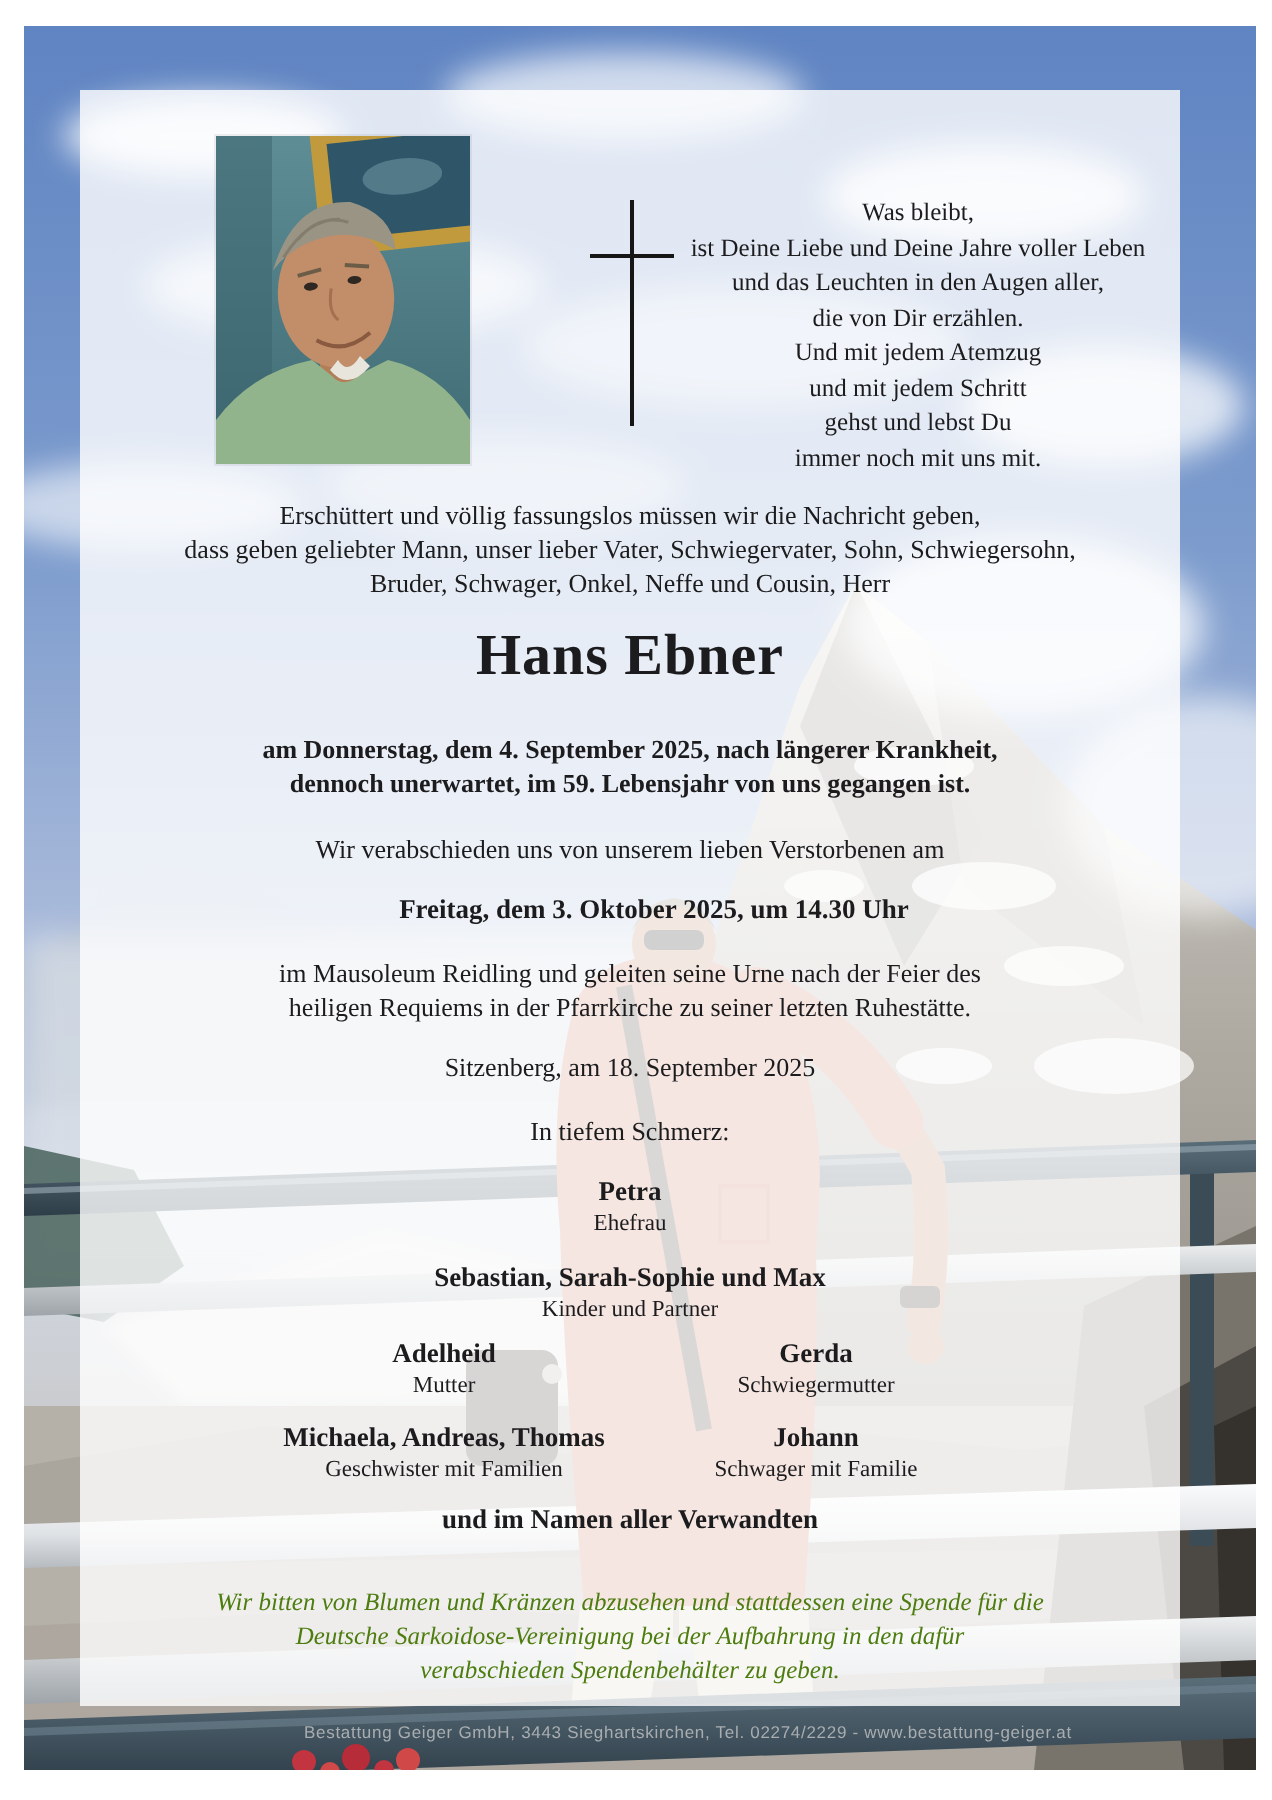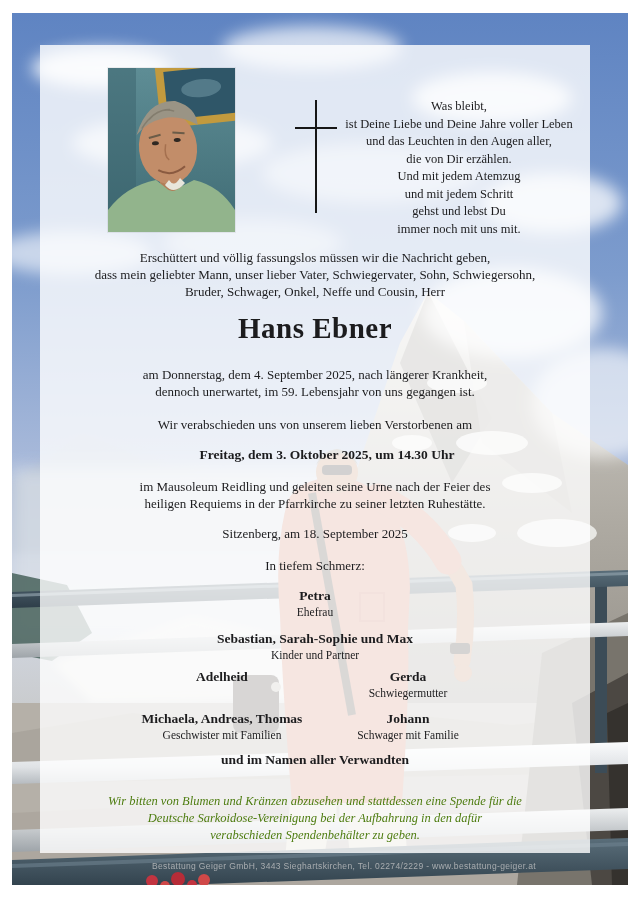--- a/index.html
+++ b/index.html
@@ -23,21 +23,21 @@
   .cross { position:absolute; left:255px; top:55px; width:42px; height:113px; }
   .cross .v { position:absolute; left:50%; top:0; width:2px; height:113px; margin-left:-1px; background:#161616; }
   .cross .h { position:absolute; left:0; top:27px; width:100%; height:2px; background:#161616; }
 
   .poem { position:absolute; right:0; top:53px; width:262px; font-size:12.5px; line-height:17.5px; text-align:center; }
 
   .center { text-align:center; }
   .intro { margin:8px 0 0; font-size:13px; line-height:17px; }
   .name  { margin:10px 0 0; font-size:29px; line-height:36px; font-weight:bold; letter-spacing:0.5px; }
   .para  { font-size:13px; line-height:17px; }
-  .mt20 { margin-top:20px; } .mt16 { margin-top:16px; } .mt14 { margin-top:14px; }
+  .mt20 { margin-top:20px;font-weight:bold; } .mt16 { margin-top:16px; } .mt14 { margin-top:14px; }
   .mt13 { margin-top:13px; } .mt15 { margin-top:15px; } .mt10 { margin-top:10px;text-align:center; }
   .bold-line { font-weight:bold; font-size:13.5px; line-height:18px;padding-left:24px; }
 
   .mourner { }
   .m-name { font-weight:bold; font-size:13.5px; line-height:18px; }
   .m-rel  { font-size:11.5px; line-height:15px; }
   .mourner-grid { width:372px; margin:4px auto; display:flex; }
   .mourner-grid .col { flex:1; text-align:center; }
   .grid-r1 { margin-top:5px; } .grid-r2 { margin-top:9px; }
   .verwandten { margin-top:8px; font-weight:bold; font-size:13.5px; line-height:18px; }
@@ -228,21 +228,21 @@
           <div>die von Dir erzählen.</div>
           <div>Und mit jedem Atemzug</div>
           <div>und mit jedem Schritt</div>
           <div>gehst und lebst Du</div>
           <div>immer noch mit uns mit.</div>
         </div>
       </div>
 
       <div class="intro center">
         <div>Erschüttert und völlig fassungslos müssen wir die Nachricht geben,</div>
-        <div>dass mein geliebter Mann, unser lieber Vater, Schwiegervater, Sohn, Schwiegersohn,</div>
+        <div>dass geben geliebter Mann, unser lieber Vater, Schwiegervater, Sohn, Schwiegersohn,</div>
         <div>Bruder, Schwager, Onkel, Neffe und Cousin, Herr</div>
       </div>
 
       <div class="name center">Hans Ebner</div>
 
       <div class="para center mt20">
         <div>am Donnerstag, dem 4. September 2025, nach längerer Krankheit,</div>
         <div>dennoch unerwartet, im 59. Lebensjahr von uns gegangen ist.</div>
       </div>
 
@@ -265,20 +265,21 @@
       </div>
 
       <div class="mourner center mt10">
         <div class="m-name">Sebastian, Sarah-Sophie und Max</div>
         <div class="m-rel">Kinder und Partner</div>
       </div>
 
       <div class="mourner-grid grid-r1">
         <div class="col">
           <div class="m-name">Adelheid</div>
+          <div class="m-rel">Mutter</div>
         </div>
         <div class="col">
           <div class="m-name">Gerda</div>
           <div class="m-rel">Schwiegermutter</div>
         </div>
       </div>
 
       <div class="mourner-grid grid-r2">
         <div class="col">
           <div class="m-name">Michaela, Andreas, Thomas</div>

